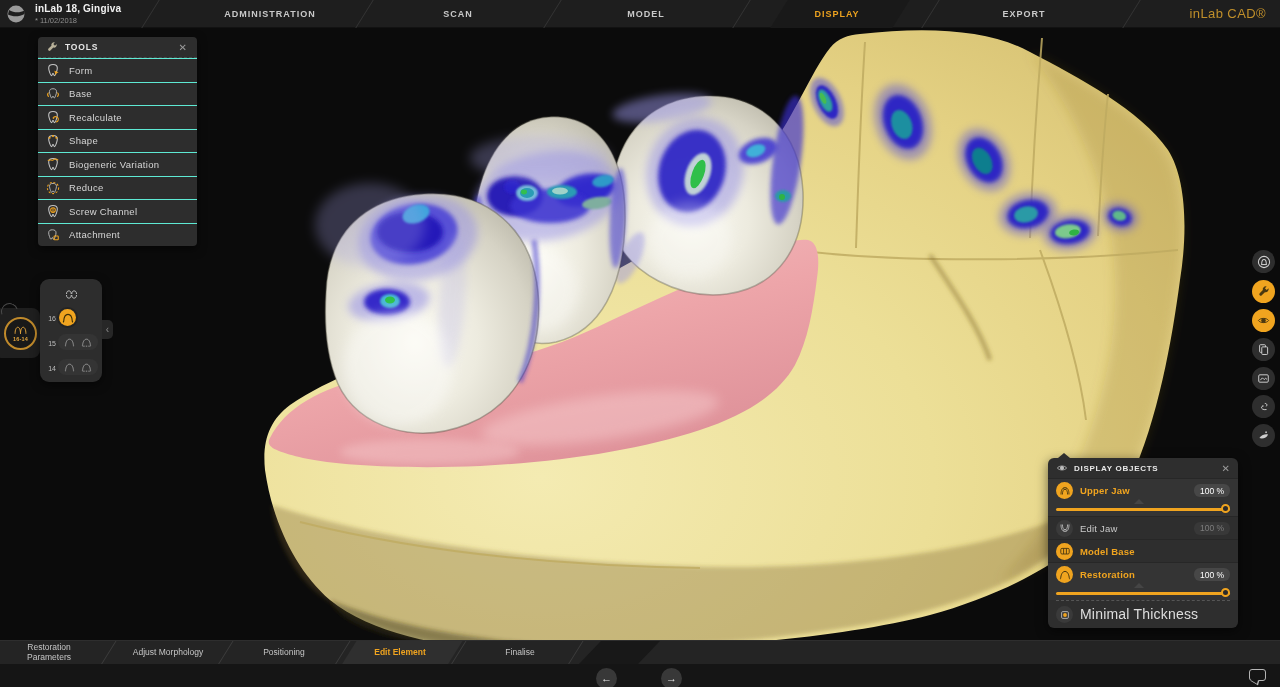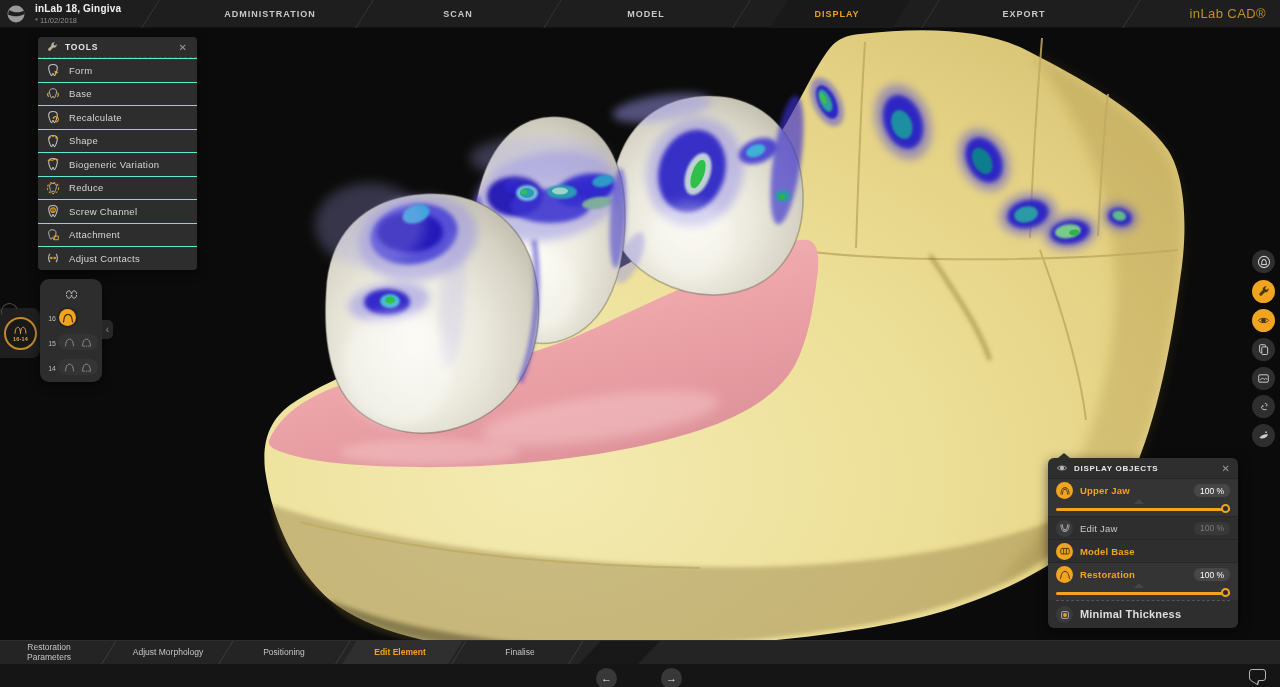--- a/index.html
+++ b/index.html
@@ -72,21 +72,21 @@
   .dp-header .dp-title{font-size:8px;font-weight:bold;letter-spacing:.7px;color:#e8e8e8;margin-left:6px;flex:1;}
   .dp-close{color:#9a9a9a;font-size:10px;cursor:pointer;}
   .dp-row{display:flex;align-items:center;padding:0 8px;height:23px;flex:none;border-top:1px solid #272727;}
   .dp-group{background:#343434;flex:none;border-top:1px solid #272727;}
   .dp-group .dp-row{border-top:none;}
   .dp-ico{width:17px;height:17px;border-radius:50%;background:#f0a41f;display:flex;align-items:center;
           justify-content:center;margin-right:7px;flex:none;}
   .dp-ico.dark{background:#3a3a3a;}
   .dp-label{font-size:9.5px;font-weight:bold;color:#f0a41f;flex:1;letter-spacing:.2px;}
   .dp-label.plain{font-weight:normal;color:#c9c9c9;}
-  .dp-label.white{font-weight:bold;color:#dedede;width:60px;line-height:1.15;font-size:11px;}
+  .dp-label.white{font-weight:normal;color:#dedede;width:60px;line-height:1.15;font-size:14px;}
   .dp-val{width:36px;height:13px;background:#474747;border-radius:6px;font-size:8.5px;color:#fff;
           display:flex;align-items:center;justify-content:center;flex:none;}
   .dp-val.off{background:#383838;color:#7d7d7d;}
   .dp-slider{position:relative;height:14px;margin:0 8px;flex:none;}
   .dp-track{position:absolute;left:0;right:0;top:6px;height:3px;background:#f0a41f;border-radius:2px;}
   .dp-handle{position:absolute;right:0;top:1.5px;width:9px;height:9px;border-radius:50%;background:#2b2b2b;
              border:2px solid #f0a41f;cursor:pointer;}
   .dp-tnotch{position:absolute;left:45%;top:-3px;width:0;height:0;border-left:5px solid transparent;
              border-right:5px solid transparent;border-bottom:5px solid #454545;}
   .dp-sep{border-top:1px dashed #555;margin:0 8px;height:0;flex:none;}
@@ -376,28 +376,20 @@
         </svg>
       <span>Screw Channel</span>
     </div>
     <div class="tp-item">
       <svg class="ti" viewBox="0 0 12 12">
           <use href="#g-molar" stroke="#c4c4c4" stroke-width="0.9" transform="scale(0.85) translate(0.4 0.6)"></use>
           <rect x="6.9" y="6.9" width="3.6" height="3.2" rx="0.5" stroke="#f0a41f" stroke-width="0.9" fill="none"></rect>
         </svg>
       <span>Attachment</span>
     </div>
-    <div class="tp-item">
-      <svg class="ti" viewBox="0 0 12 12">
-          <path d="M3.4 2.4 C1.9 4 1.9 8 3.4 9.6 M8.6 2.4 C10.1 4 10.1 8 8.6 9.6" stroke="#c4c4c4" stroke-width="0.9" fill="none"></path>
-          <path d="M4.4 6 H7.6" stroke="#f0a41f" stroke-width="0.9"></path>
-          <path d="M4.8 5 L3.7 6 L4.8 7 M7.2 5 L8.3 6 L7.2 7" stroke="#f0a41f" stroke-width="0.9" fill="none"></path>
-        </svg>
-      <span>Adjust Contacts</span>
-    </div>
   </aside>
 
   <div class="tooth-selector">
     <div class="ts-head">
       <svg class="ic" width="15" height="15" viewBox="0 0 12 12">
           <use href="#g-rowteeth" stroke="#bdbdbd" stroke-width="0.8"></use>
         </svg>
     </div>
     <div class="ts-row">
       <span class="ts-num">16</span>

